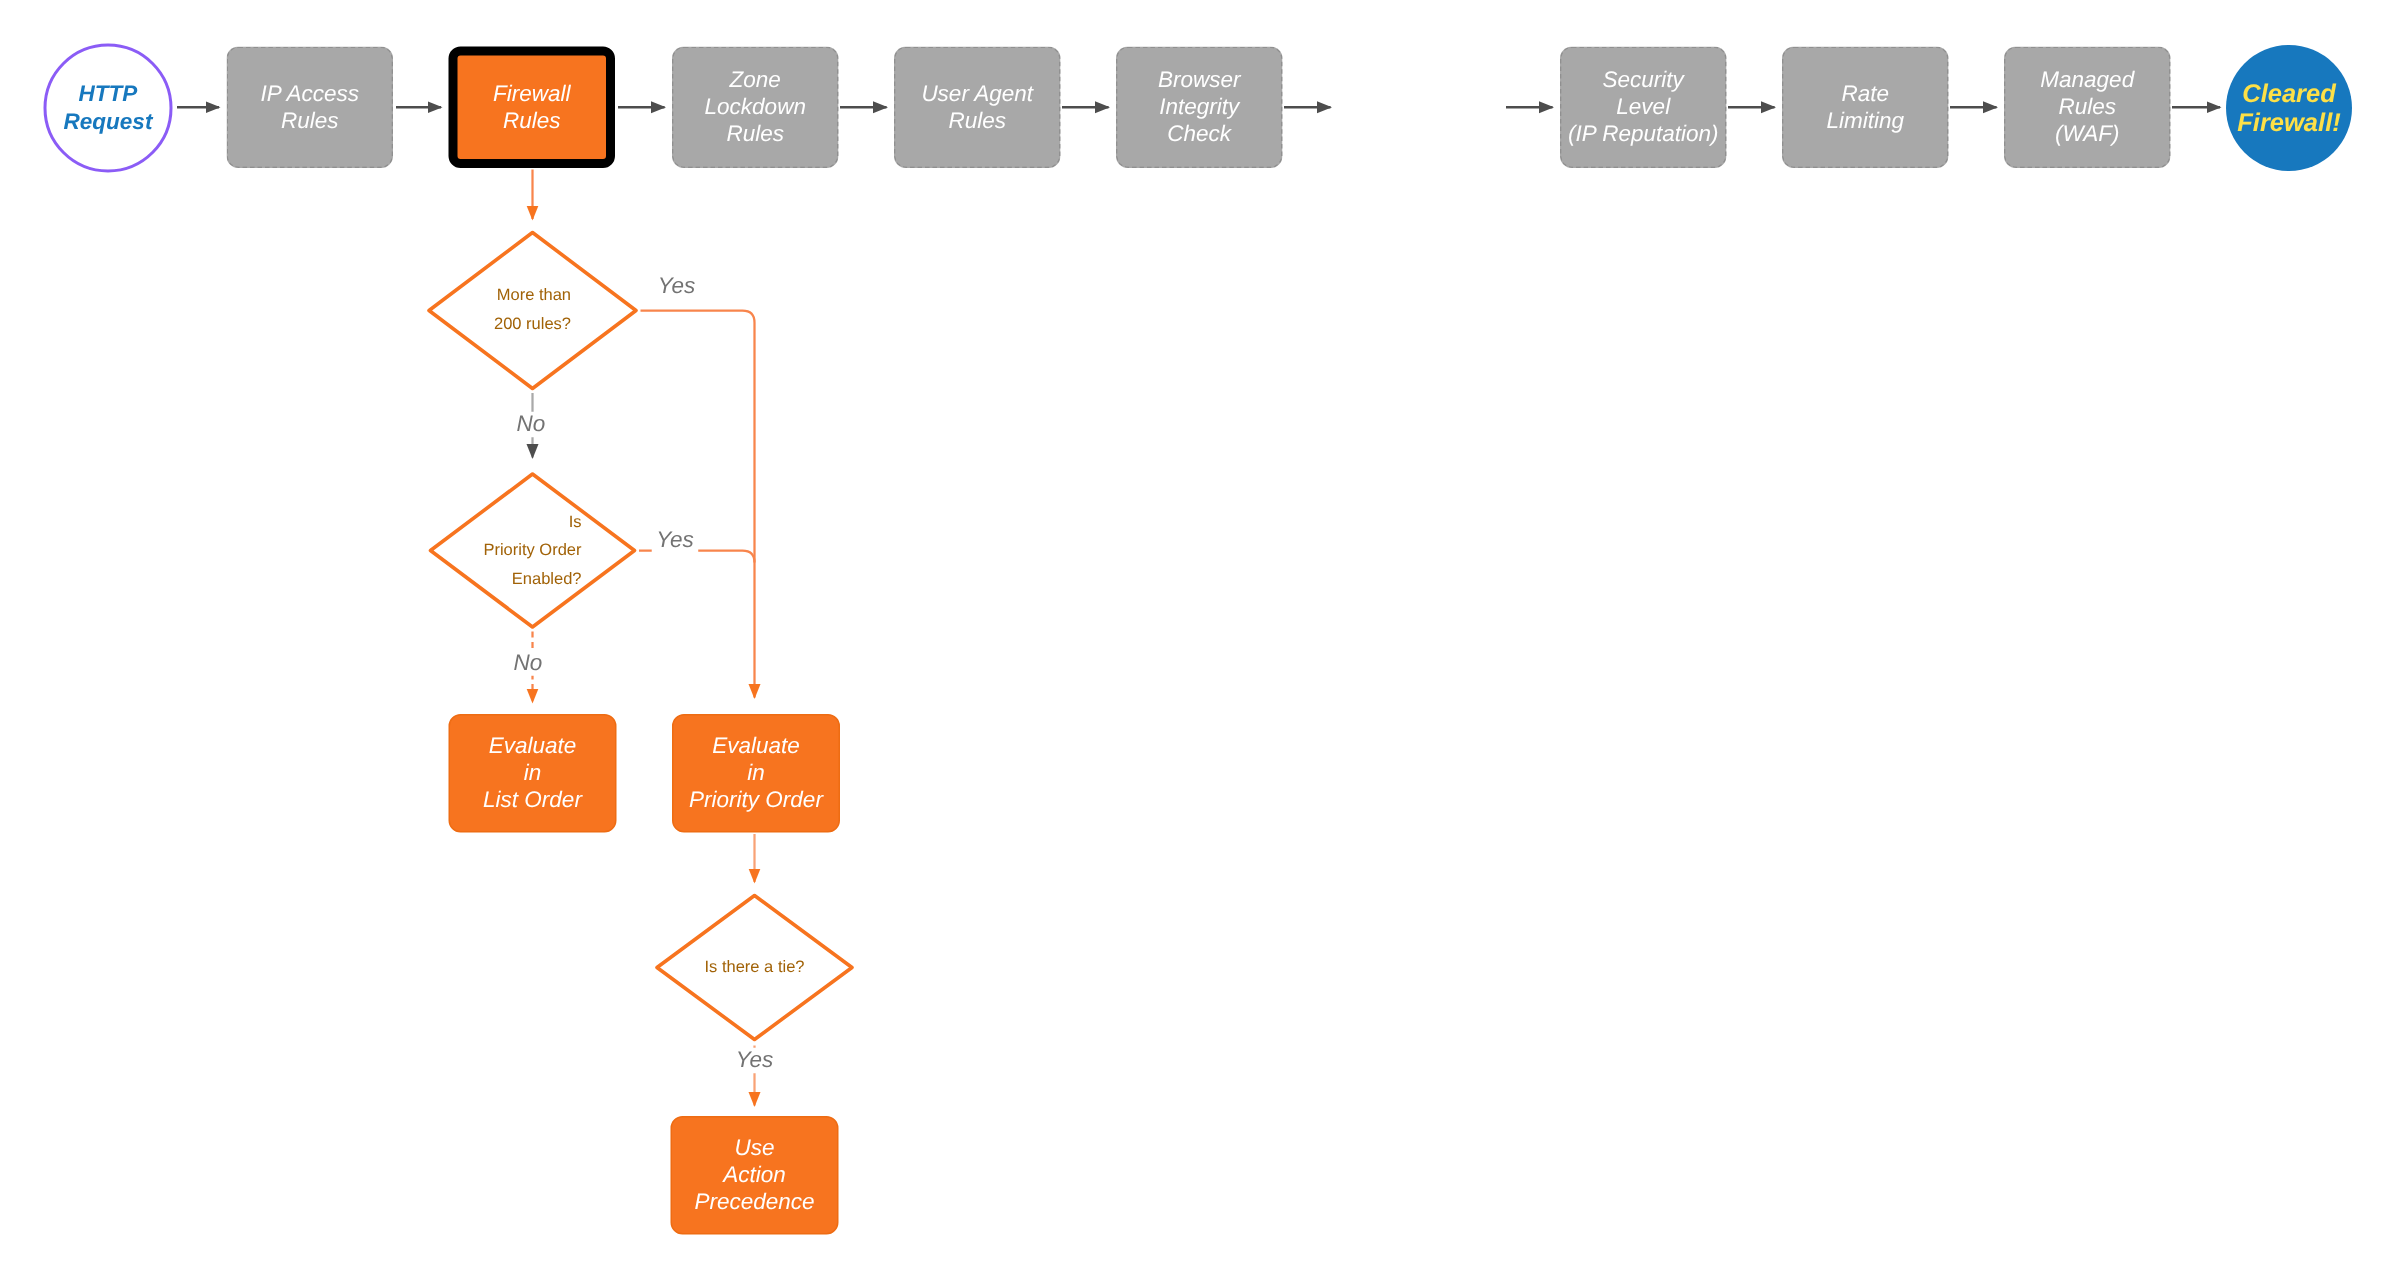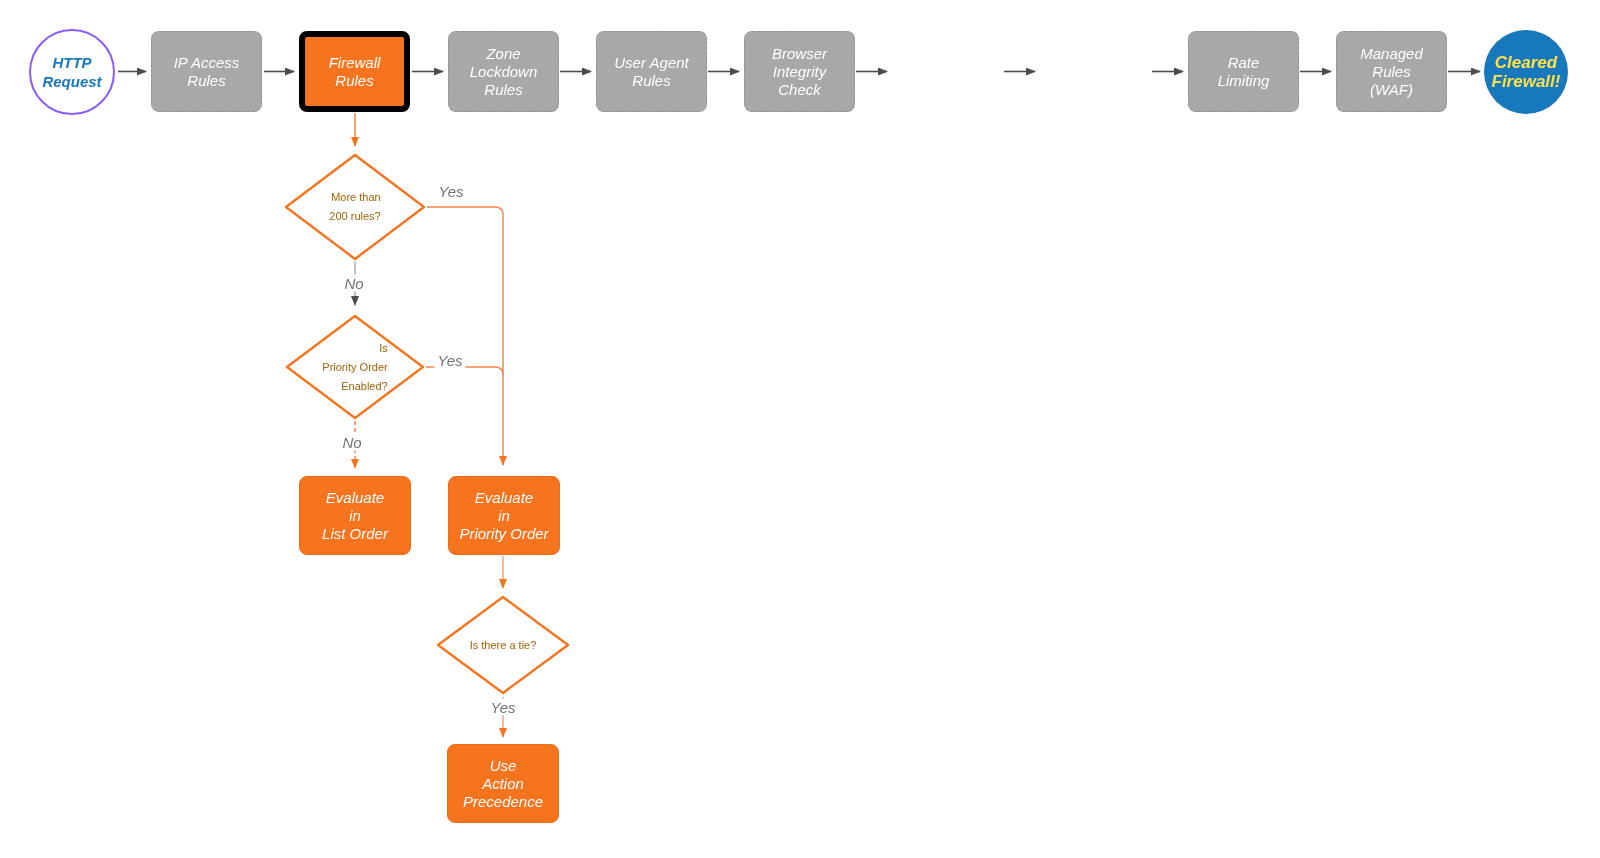--- a/index.html
+++ b/index.html
@@ -102,20 +102,25 @@
   </div>
   <div class="node stage stage-gray" style="left:596px;">
     <span class="lbl">User Agent
 Rules</span>
   </div>
   <div class="node stage stage-gray" style="left:744px;">
     <span class="lbl">Browser
 Integrity
 Check</span>
   </div>
+  <div class="node stage stage-gray" style="left:1040px;">
+    <span class="lbl">Security
+Level
+(IP Reputation)</span>
+  </div>
   <div class="node stage stage-gray" style="left:1188px;">
     <span class="lbl">Rate
 Limiting</span>
   </div>
   <div class="node stage stage-gray" style="left:1336px;">
     <span class="lbl">Managed
 Rules
 (WAF)</span>
   </div>
 

